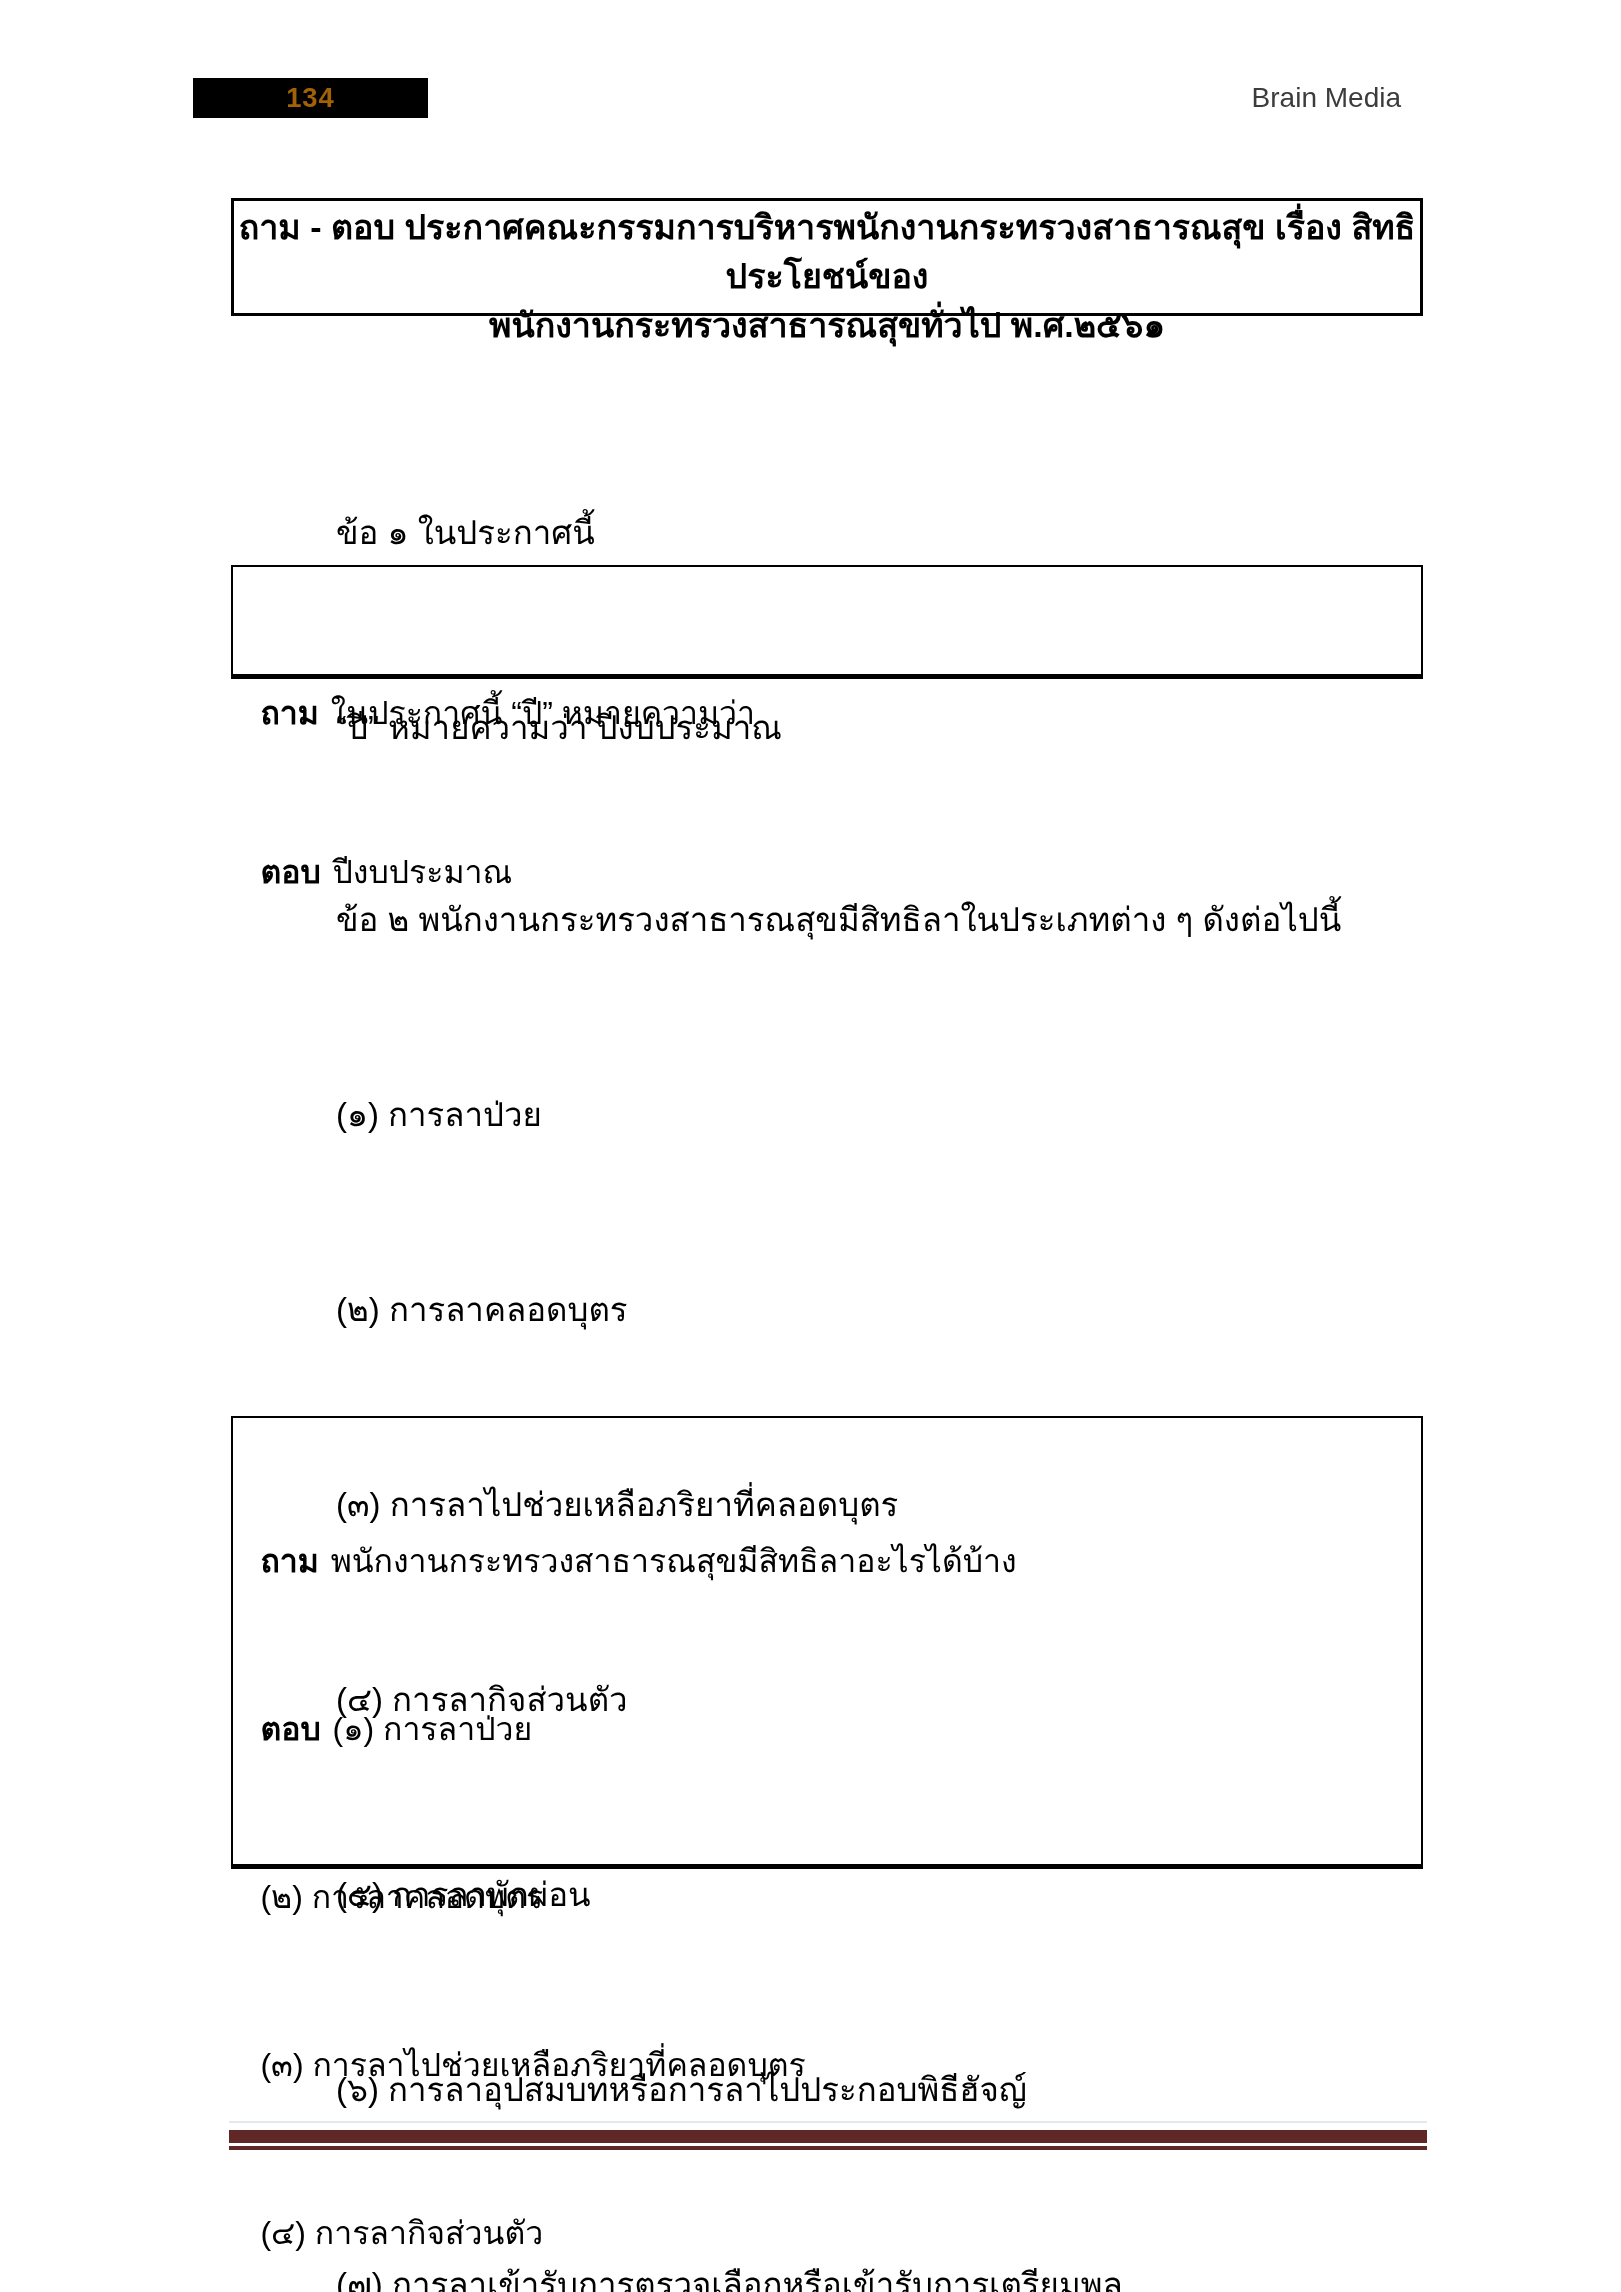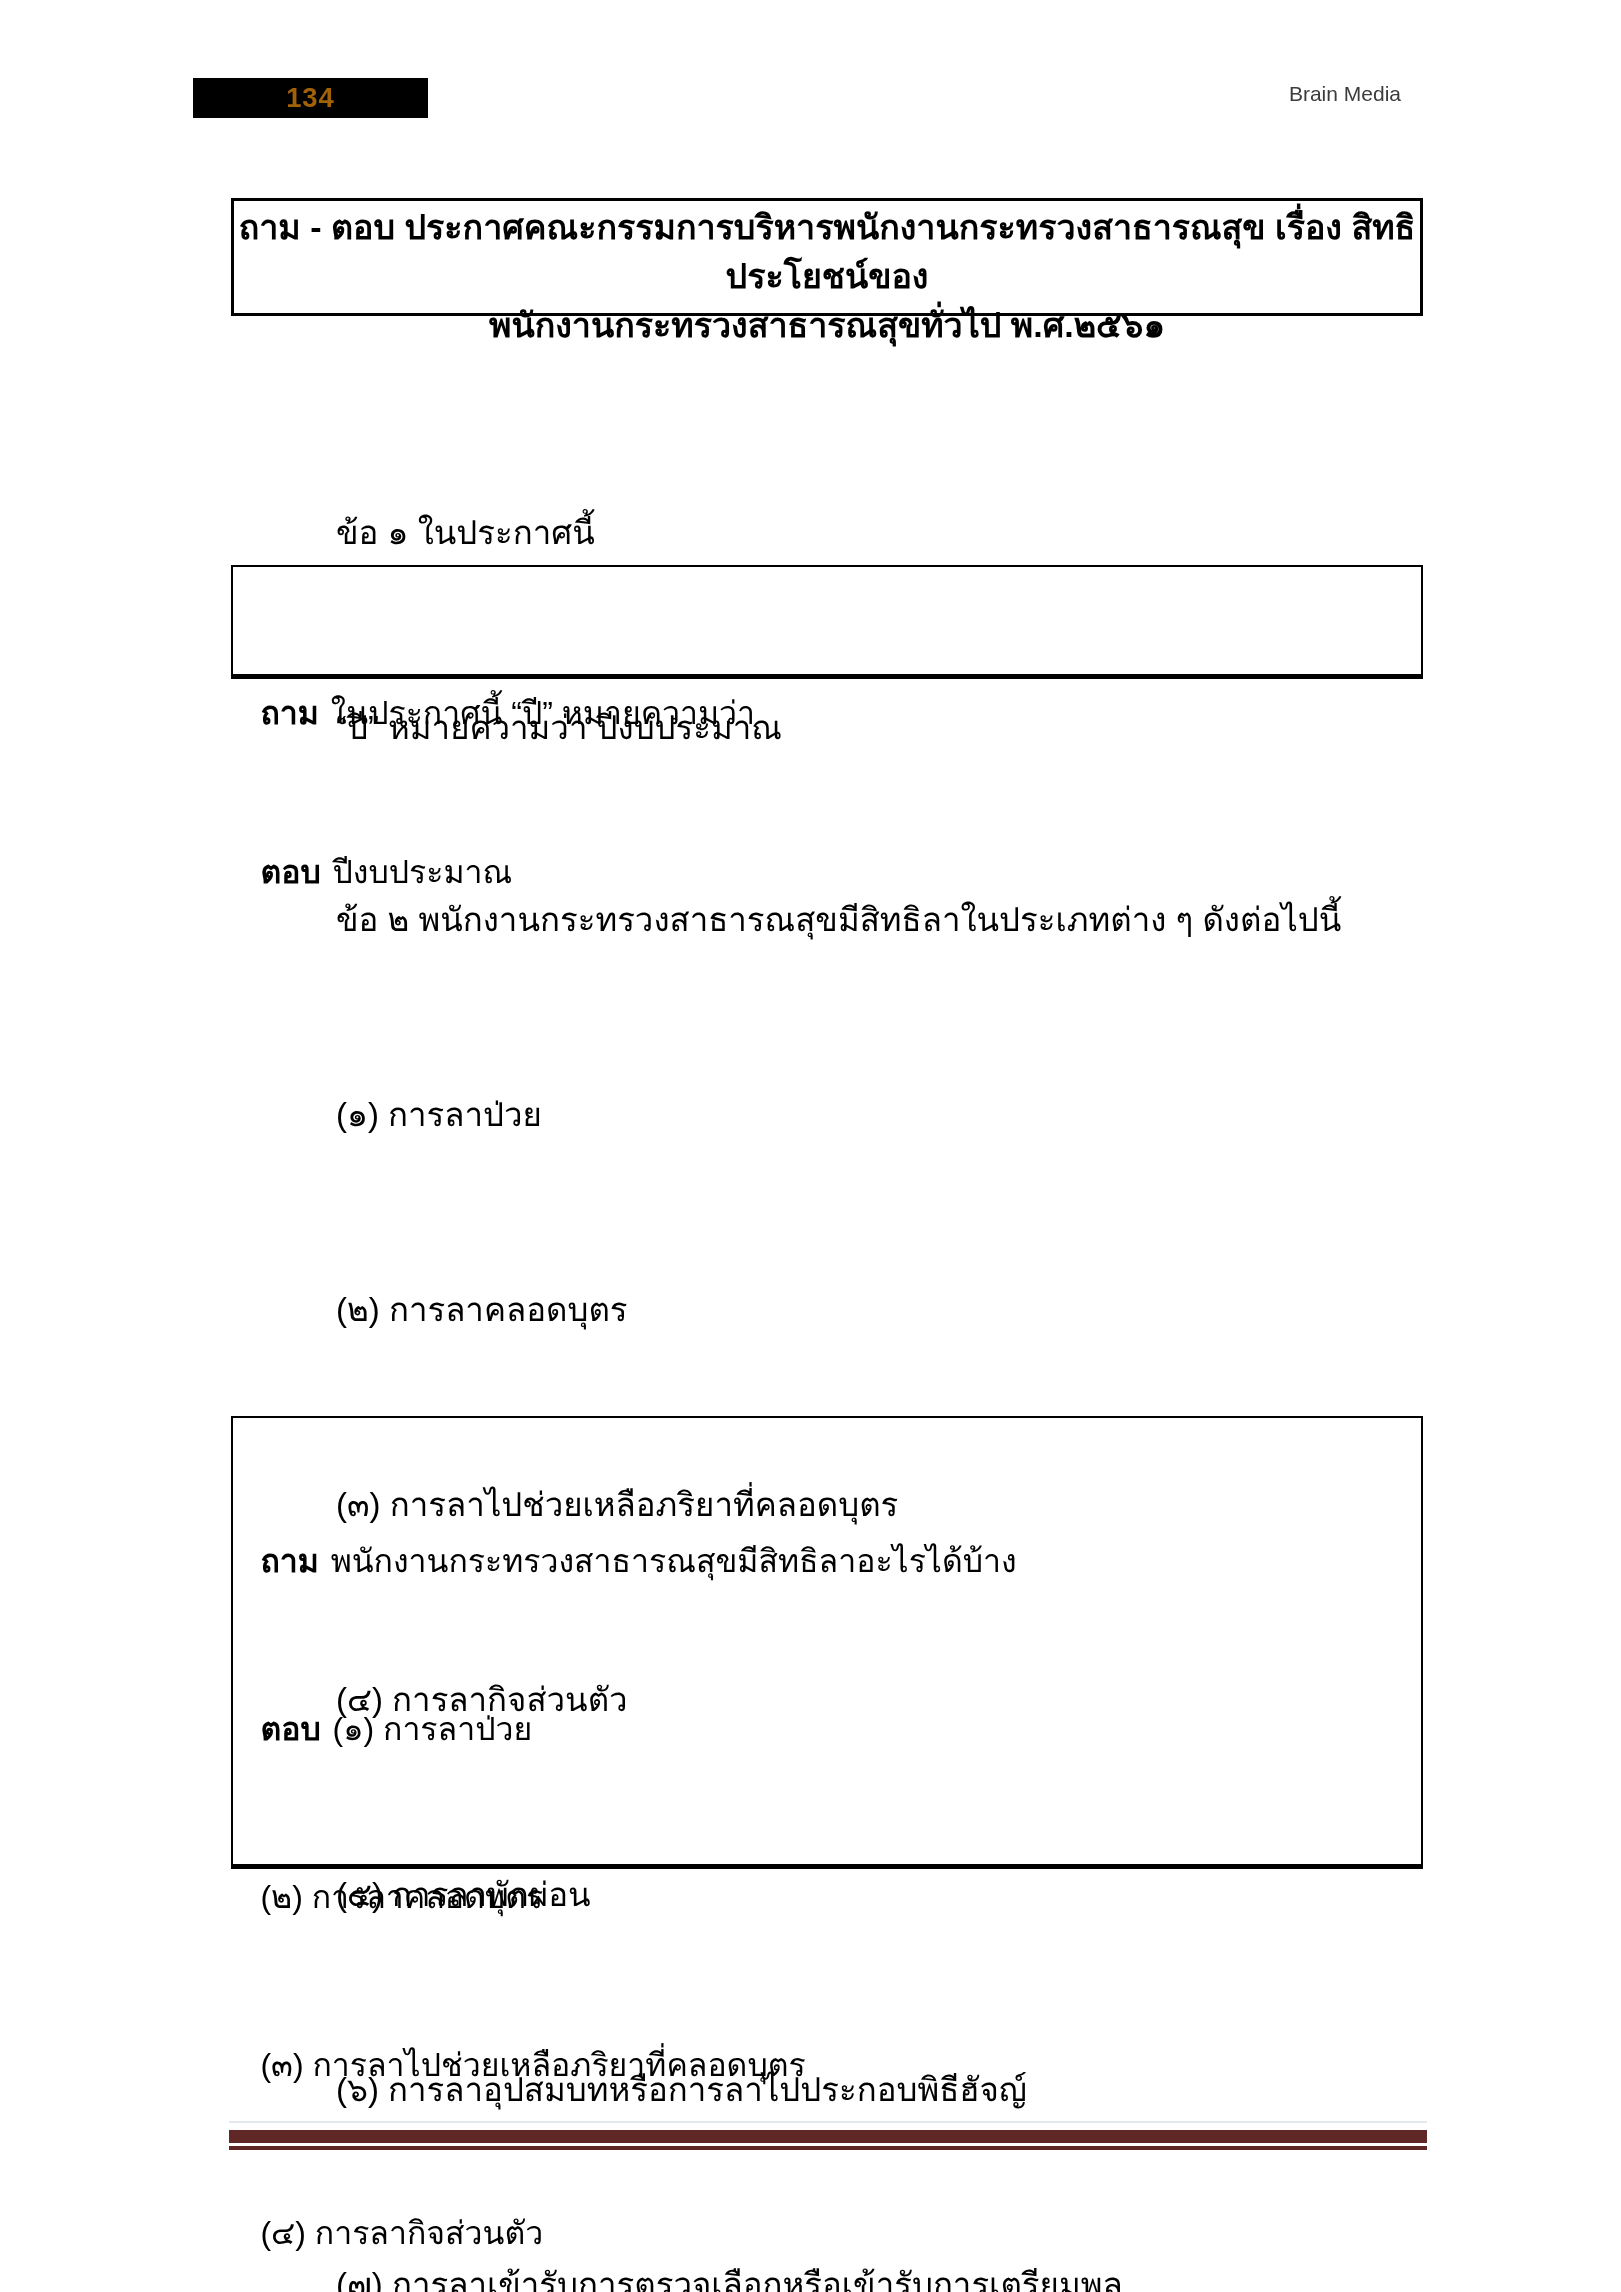--- a/index.html
+++ b/index.html
@@ -20,21 +20,21 @@
     width: 235px; height: 40px;
     background: #000000;
     color: #a16207;
     display: flex; align-items: center; justify-content: center;
     font-size: 27.4px; font-weight: 600;
     letter-spacing: 1px;
   }
   .brand {
     position: absolute;
     top: 82px; right: 220px;
-    font-size: 21px;
+    font-size: 28px;
     color: #3c3c3c;
   }
 
   
   .title-box {
     position: absolute;
     left: 231px; top: 198px;
     width: 1192px; height: 118px;
     box-sizing: border-box;
     border: 3.9px solid #000000;

